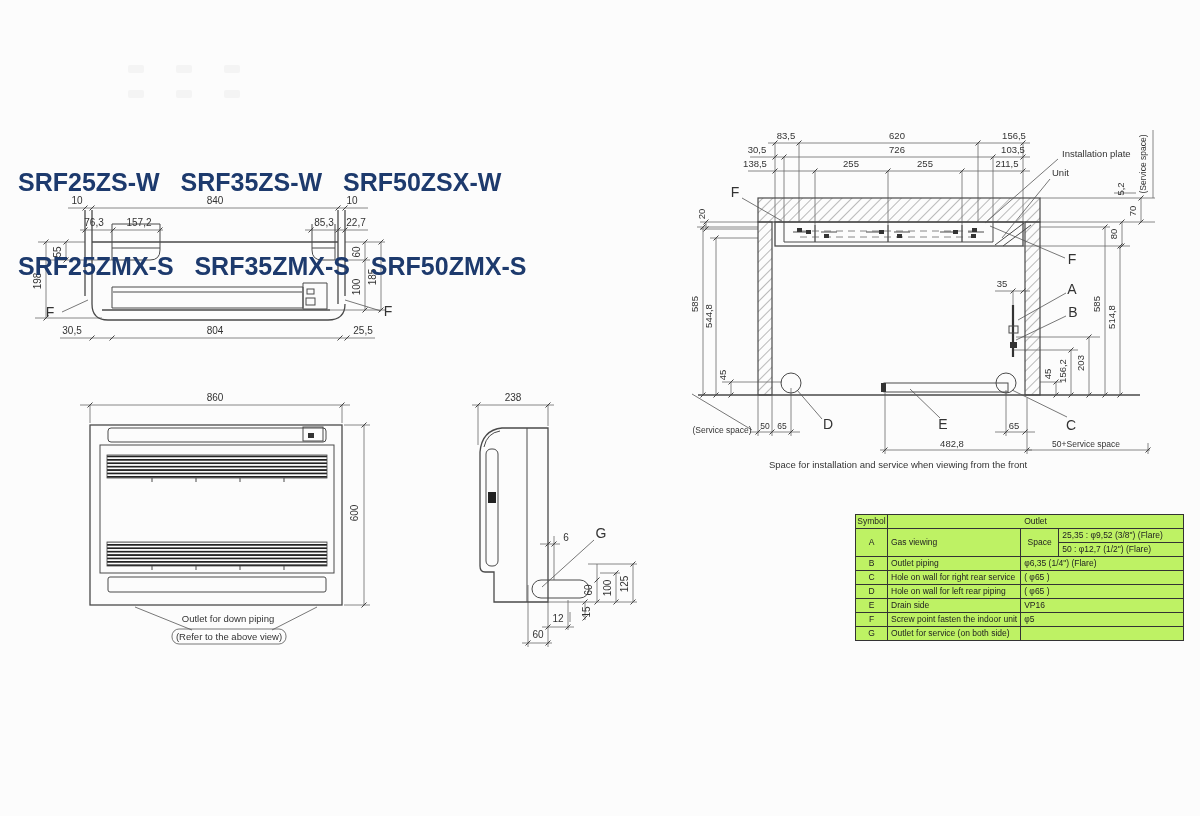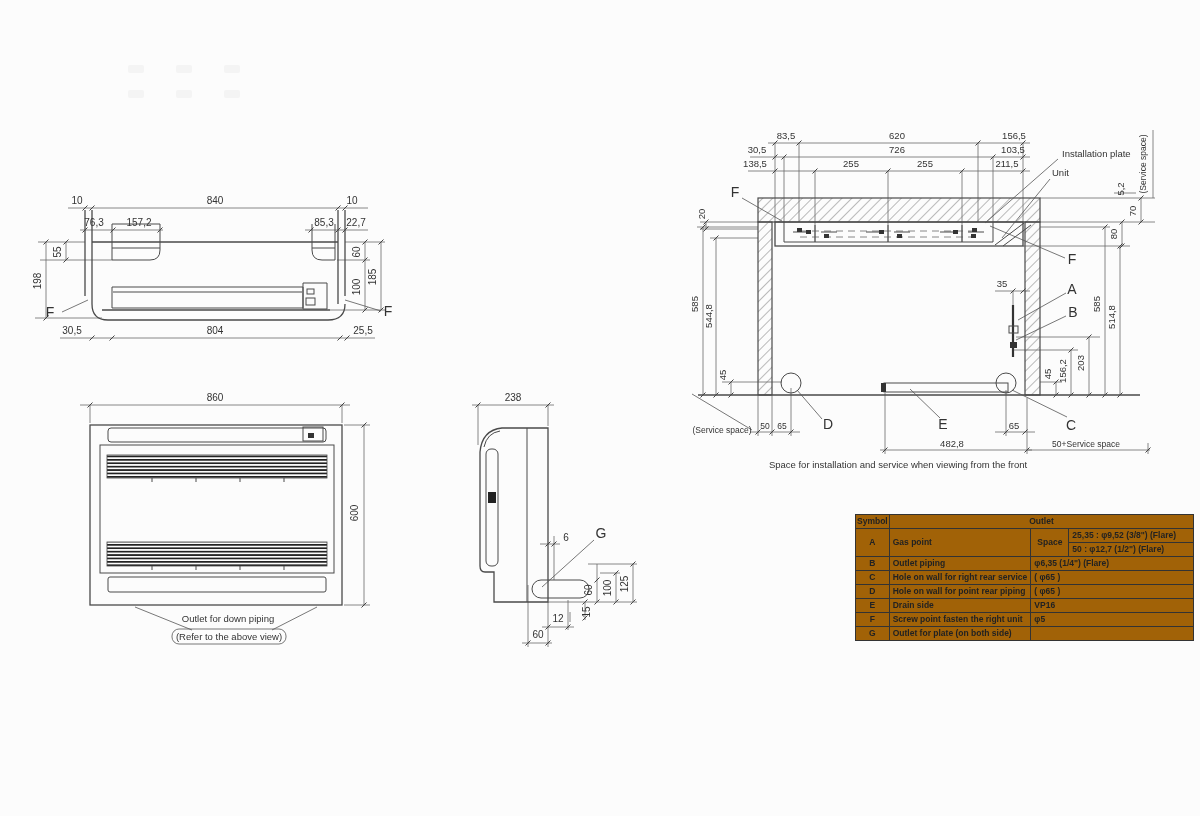--- a/index.html
+++ b/index.html
@@ -16,36 +16,40 @@
   svg .sm{font-size:8.5px;}
   .outl{stroke:#4a4a4a;stroke-width:1.3;fill:none;}
   .outm{stroke:#4a4a4a;stroke-width:1;fill:none;}
   .dim{stroke:#6a6a6a;stroke-width:0.8;fill:none;}
   .tick{stroke:#444;stroke-width:1;fill:none;}
   .lead{stroke:#555;stroke-width:0.8;fill:none;}
   .hatchbox{fill:url(#hat);stroke:#4a4a4a;stroke-width:1.2;}
   .spec{position:absolute;left:855px;top:514px;border-collapse:collapse;
         font-size:8.5px;color:#222;table-layout:fixed;}
   .spec td{border:1px solid #333;padding:0 3px;height:13px;line-height:1.05;
-           overflow:hidden;white-space:nowrap;background:#a16207;font-weight:bold;}
+           overflow:hidden;white-space:nowrap;background:#bef264;}
   .spec td.c{text-align:center;padding:0 1px;}
 </style>
 </head>
 <body>
 
 <div class="canvas">
 
   
   <div class="smudge" style="left:128px;top:65px;width:16px;height:8px"></div>
   <div class="smudge" style="left:176px;top:65px;width:16px;height:8px"></div>
   <div class="smudge" style="left:224px;top:65px;width:16px;height:8px"></div>
   <div class="smudge" style="left:128px;top:90px;width:16px;height:8px"></div>
   <div class="smudge" style="left:176px;top:90px;width:16px;height:8px"></div>
   <div class="smudge" style="left:224px;top:90px;width:16px;height:8px"></div>
 
+  <div class="title">
+    <div>SRF25ZS-W   SRF35ZS-W   SRF50ZSX-W</div>
+    <div>SRF25ZMX-S   SRF35ZMX-S   SRF50ZMX-S</div>
+  </div>
 
   <svg width="1200" height="816" viewBox="0 0 1200 816">
     <defs>
       <pattern id="hat" width="7" height="7" patternUnits="userSpaceOnUse" patternTransform="rotate(45)">
         <line x1="0" y1="0" x2="0" y2="7" stroke="#777" stroke-width="1"></line>
       </pattern>
       <pattern id="louv" width="6" height="3.4" patternUnits="userSpaceOnUse">
         <rect width="6" height="1.7" fill="#222"></rect>
       </pattern>
     </defs>
@@ -264,53 +268,53 @@
         <col style="width:38px">
         <col style="width:125px">
       </colgroup>
     <tbody>
         <tr>
       <td class="c" style="height:11px">Symbol</td>
       <td class="c" colspan="3">Outlet</td>
     </tr>
     <tr>
       <td class="c" rowspan="2">A</td>
-      <td rowspan="2">Gas point</td>
+      <td rowspan="2">Gas viewing</td>
       <td class="c" rowspan="2">Space</td>
       <td>25,35 : φ9,52 (3/8") (Flare)</td>
     </tr>
     <tr>
       <td>50  :  φ12,7 (1/2") (Flare)</td>
     </tr>
     <tr>
       <td class="c">B</td>
       <td>Outlet piping</td>
       <td colspan="2">φ6,35 (1/4") (Flare)</td>
     </tr>
     <tr>
       <td class="c">C</td>
       <td>Hole on wall for right rear service</td>
       <td colspan="2">( φ65 )</td>
     </tr>
     <tr>
       <td class="c">D</td>
-      <td>Hole on wall for point rear piping</td>
+      <td>Hole on wall for left rear piping</td>
       <td colspan="2">( φ65 )</td>
     </tr>
     <tr>
       <td class="c">E</td>
       <td>Drain side</td>
       <td colspan="2">VP16</td>
     </tr>
     <tr>
       <td class="c">F</td>
-      <td>Screw point fasten the right unit</td>
+      <td>Screw point fasten the indoor unit</td>
       <td colspan="2">φ5</td>
     </tr>
     <tr>
       <td class="c">G</td>
-      <td>Outlet for plate (on both side)</td>
+      <td>Outlet for service (on both side)</td>
       <td colspan="2"></td>
     </tr>
   </tbody>
     </table>
 
 </div>
 
 </body></html>

